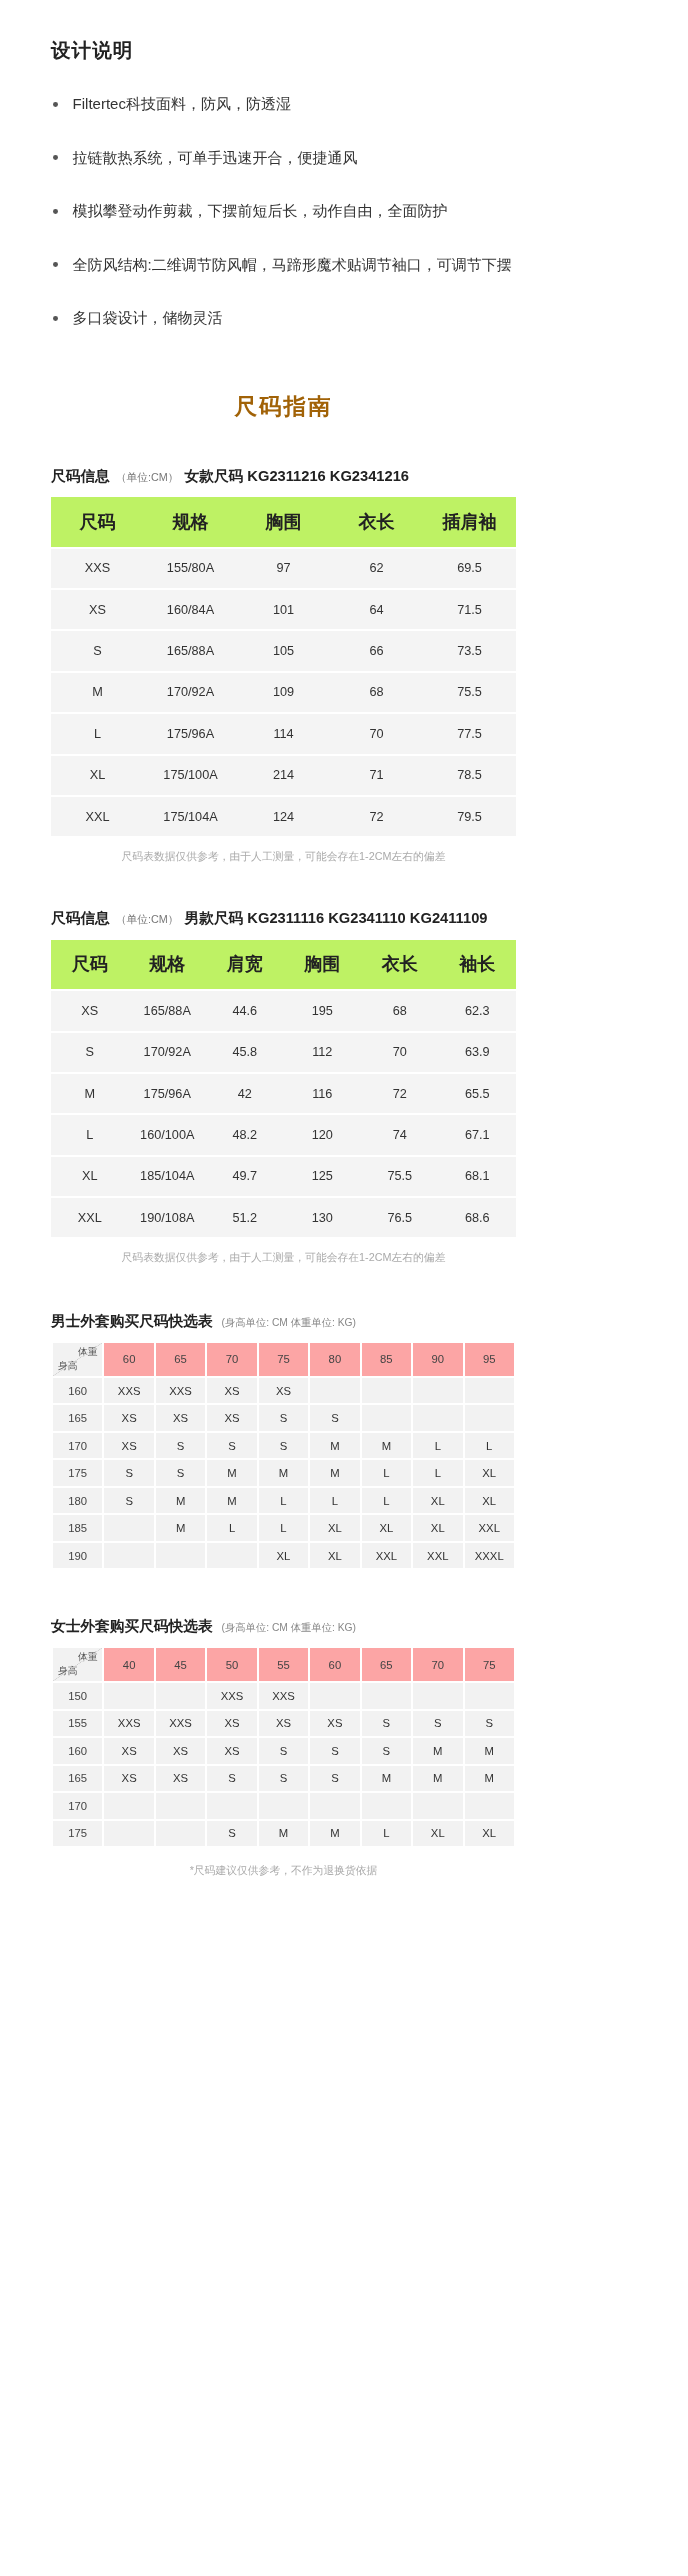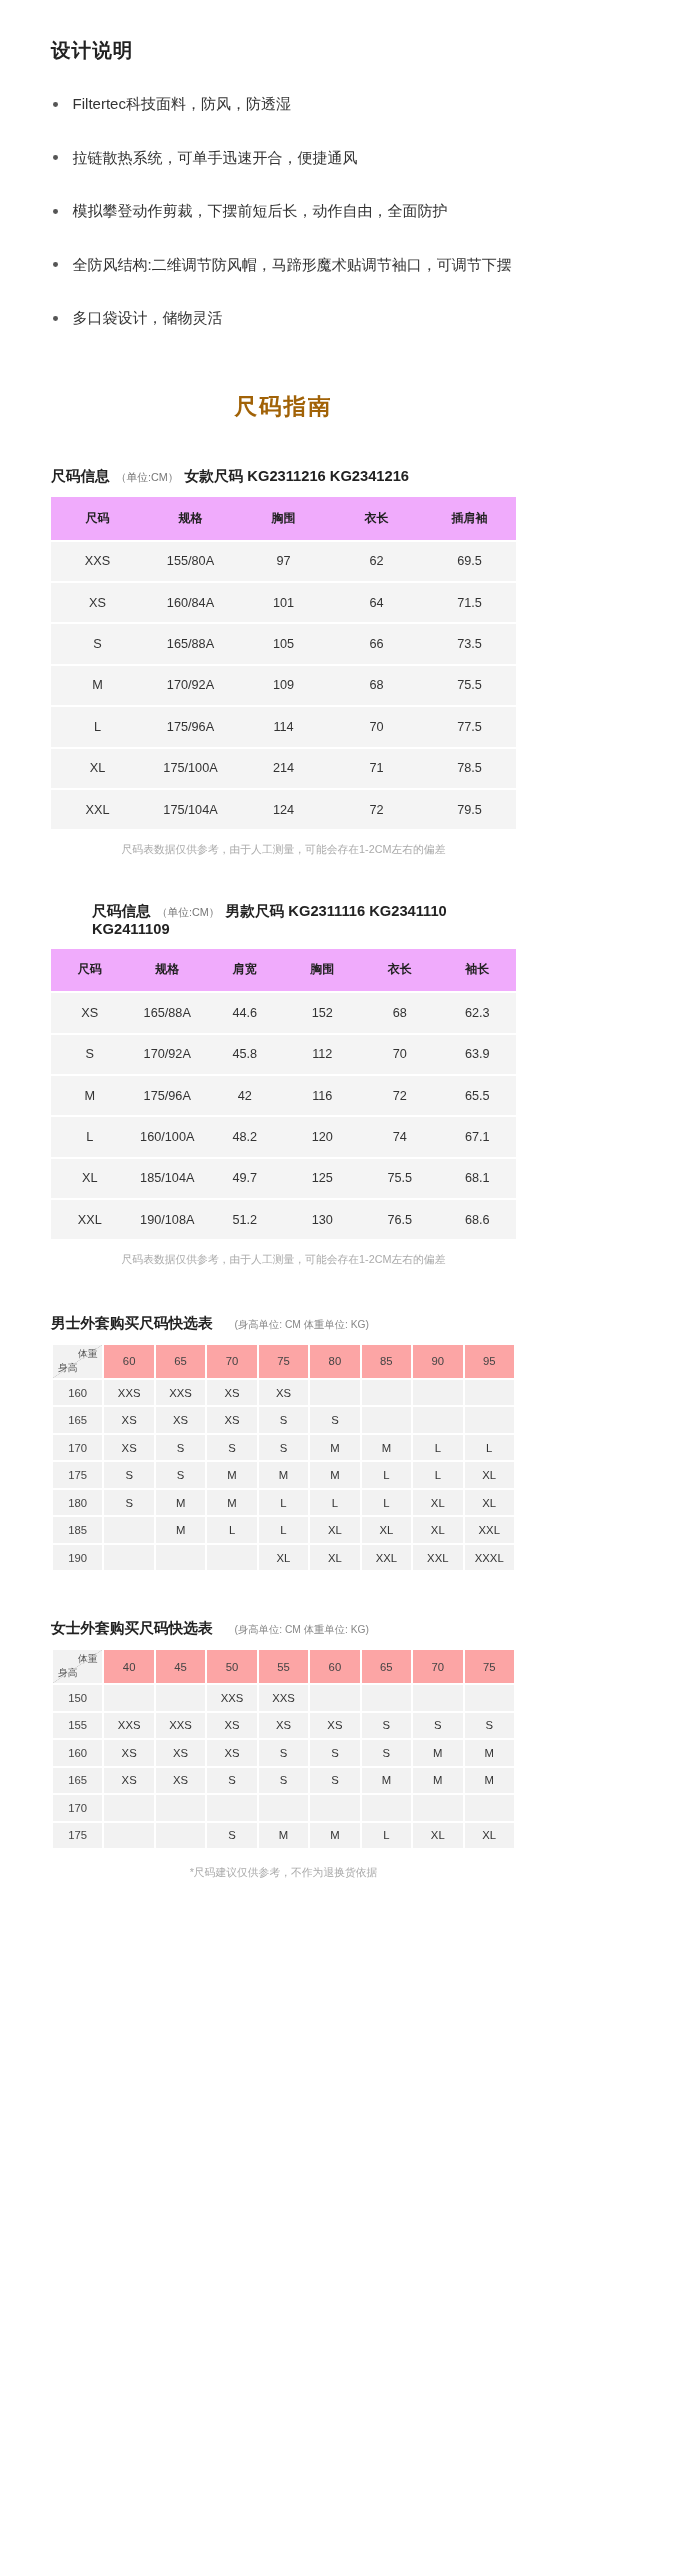--- a/index.html
+++ b/index.html
@@ -59,24 +59,24 @@
     color:#777;
     margin:0 5.9px;
   }
   table.size{
     width:100%;
     border-collapse:collapse;
     table-layout:fixed;
     font-size:12.7px;
   }
   table.size th{
-    background:#f0abfc;
+    background:#bef264;
     color:#222;
     font-weight:bold;
-    font-size:12px;
+    font-size:18px;
     padding:12.7px 0;
     text-align:center;
     border:0;
   }
   table.size td{
     background:#f4f4f4;
     color:#333;
     padding:12.7px 0;
     text-align:center;
     border-top:2px solid #ffffff;
@@ -92,21 +92,21 @@
   .matrix-title{
     font-size:14.7px;
     font-weight:bold;
     color:#222;
     margin:47px 0 9.8px 0;
   }
   .matrix-title .mu{
     font-size:10.3px;
     font-weight:normal;
     color:#888;
-    margin-left:22px;
+    margin-left:9px;
   }
   table.matrix{
     width:100%;
     border-collapse:separate;
     border-spacing:2px;
     table-layout:fixed;
     font-size:11.3px;
   }
   table.matrix td,table.matrix th{
     height:25.5px;
@@ -223,40 +223,40 @@
         <td>XXL</td>
         <td>175/104A</td>
         <td>124</td>
         <td>72</td>
         <td>79.5</td>
       </tr>
     </tbody>
   </table>
   <p class="tbl-note">尺码表数据仅供参考，由于人工测量，可能会存在1-2CM左右的偏差</p>
 
-  <div class="tbl-head" style="margin-top:45px;margin-left:41px;">
+  <div class="tbl-head" style="margin-top:45px;">
     <span>尺码信息</span><span class="unit">（单位:CM）</span><span>男款尺码 KG2311116 KG2341110 KG2411109</span>
   </div>
   <table class="size">
     <thead>
       <tr>
         <th>尺码</th>
         <th>规格</th>
         <th>肩宽</th>
         <th>胸围</th>
         <th>衣长</th>
         <th>袖长</th>
       </tr>
     </thead>
     <tbody>
       <tr>
         <td>XS</td>
         <td>165/88A</td>
         <td>44.6</td>
-        <td>152</td>
+        <td>195</td>
         <td>68</td>
         <td>62.3</td>
       </tr>
       <tr>
         <td>S</td>
         <td>170/92A</td>
         <td>45.8</td>
         <td>112</td>
         <td>70</td>
         <td>63.9</td>

